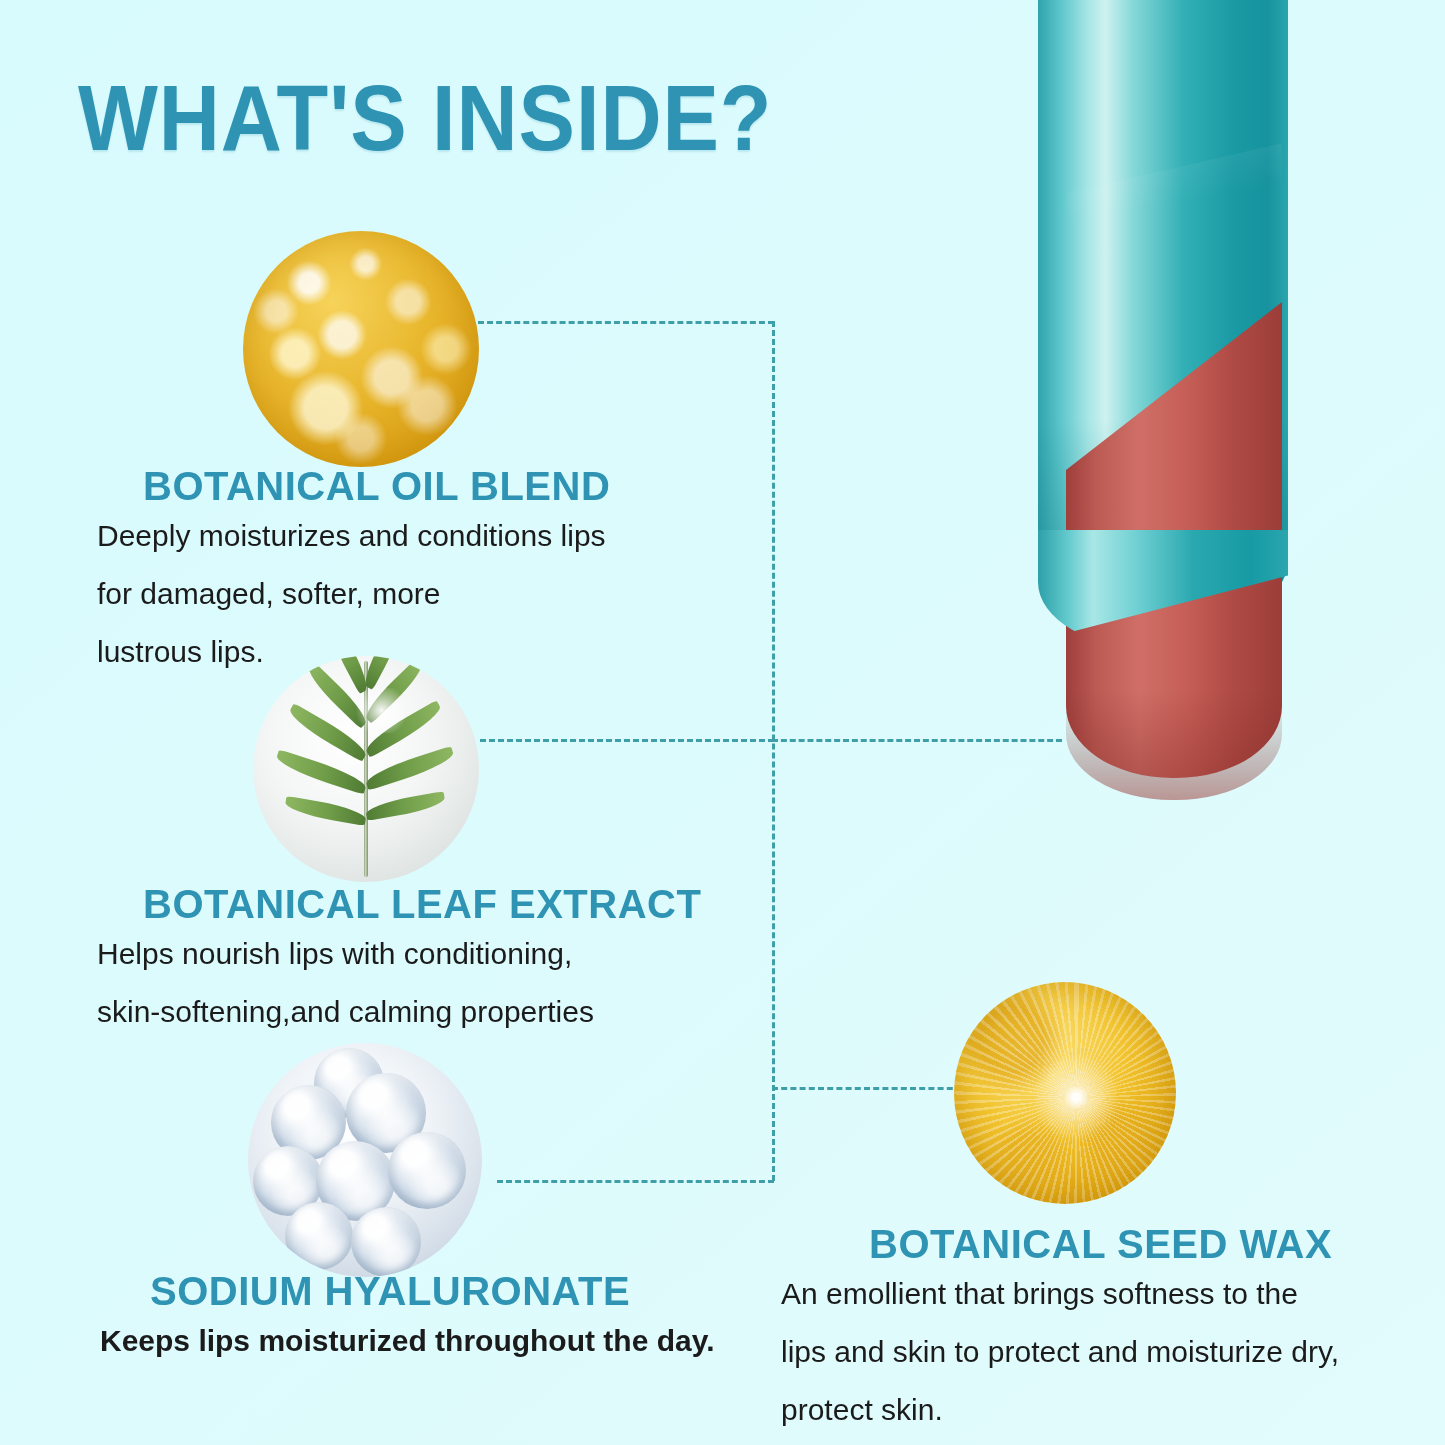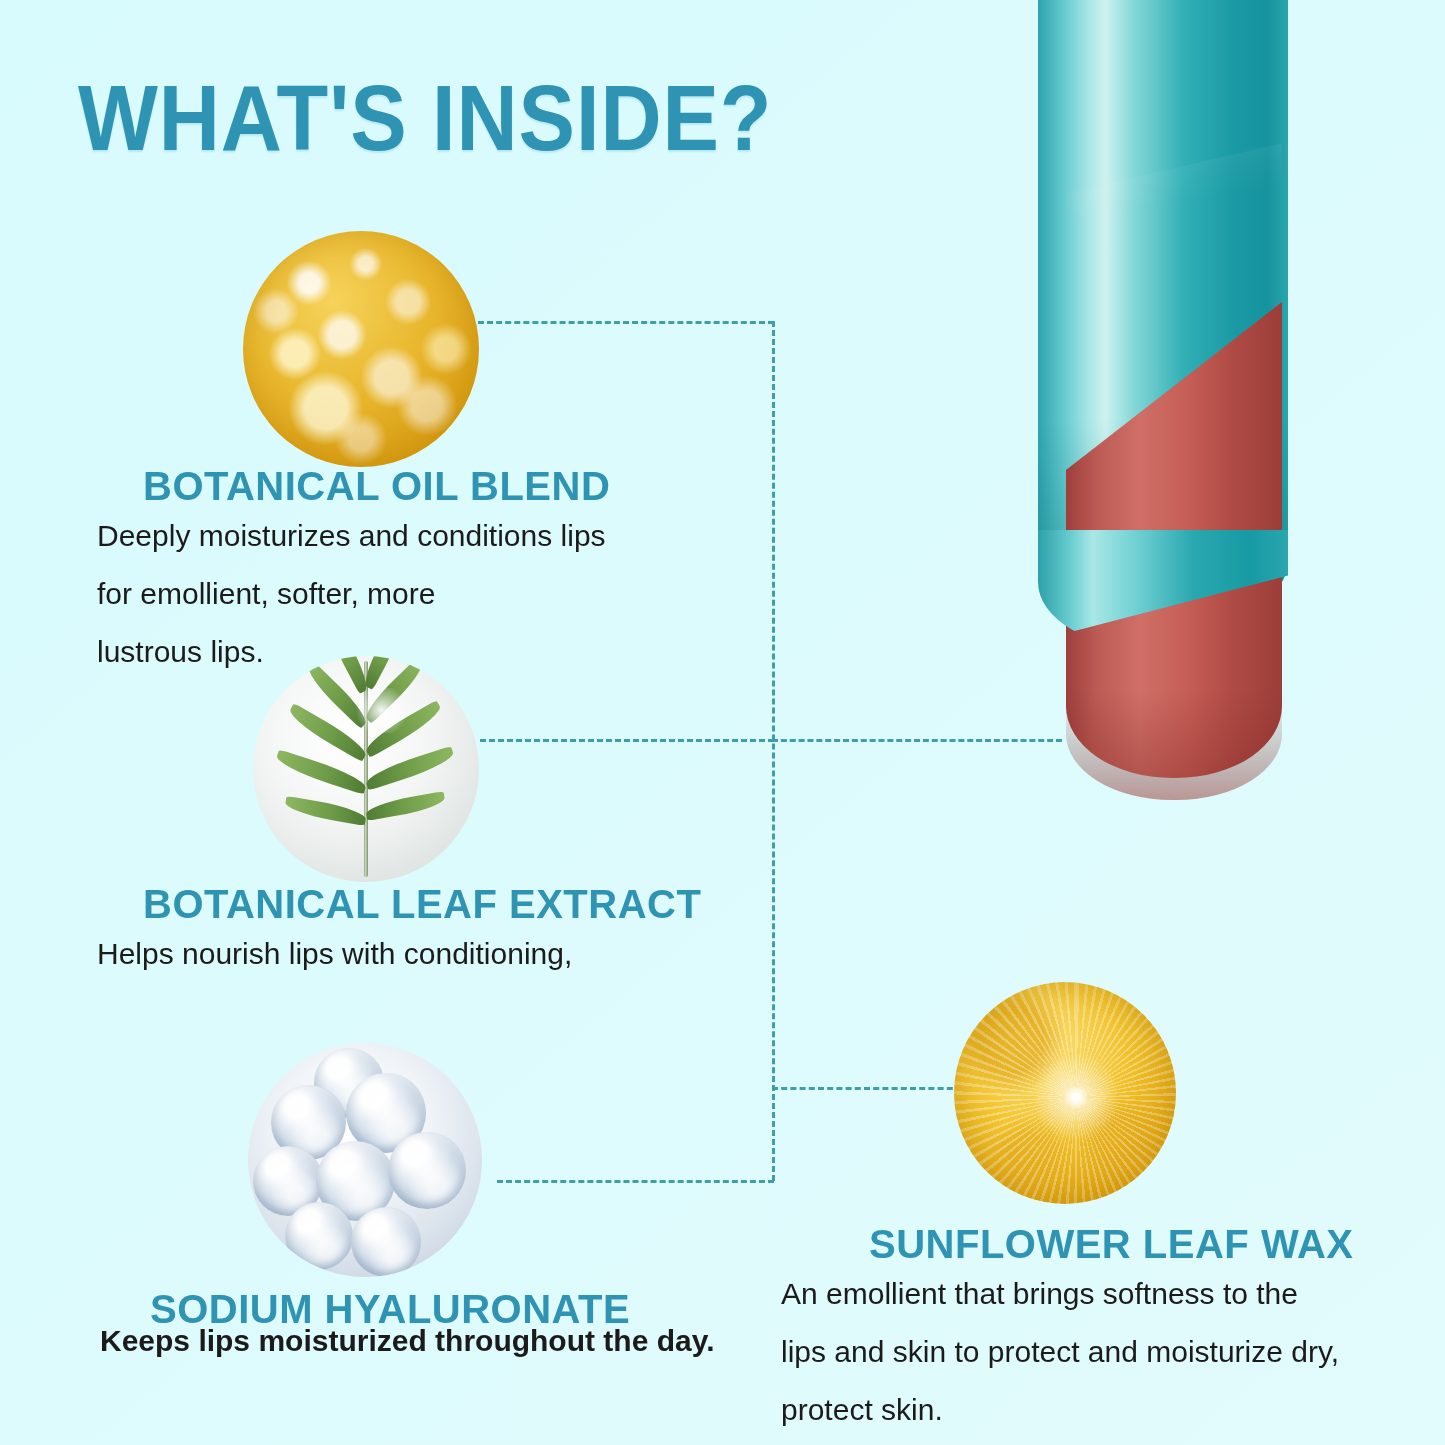--- a/index.html
+++ b/index.html
@@ -250,60 +250,61 @@
   <div class="conn conn-h" style="left:772px; top:739px; width:290px;"></div>
 
   <div class="conn conn-h" style="left:772px; top:1087px; width:190px;"></div>
 
   <div class="conn conn-h" style="left:497px; top:1180px; width:277px;"></div>
 
   <div class="circle oil-blend-img" style="left:243px; top:231px; width:236px; height:236px;"></div>
   <div class="ing-title" style="left:143px; top:464px;">BOTANICAL OIL BLEND</div>
   <div class="ing-body" style="left:97px; top:507px;">
     <span>Deeply moisturizes and conditions lips</span>
-    <span>for emollient, softer, more</span>
+    <span>for damaged, softer, more</span>
     <span>lustrous lips.</span>
   </div>
 
   <div class="circle rosemary-img" style="left:253px; top:656px; width:226px; height:226px;">
     <div class="stem"></div>
     <div class="leaf" style="top:10%;  width:66px; height:15px; transform:rotate(-62deg);"></div>
     <div class="leaf" style="top:12%;  width:70px; height:15px; transform:rotate(-118deg) scaleY(-1);"></div>
     <div class="leaf" style="top:24%;  width:78px; height:16px; transform:rotate(-44deg);"></div>
     <div class="leaf" style="top:26%;  width:80px; height:16px; transform:rotate(-136deg) scaleY(-1);"></div>
     <div class="leaf" style="top:38%;  width:86px; height:17px; transform:rotate(-30deg);"></div>
     <div class="leaf" style="top:40%;  width:88px; height:17px; transform:rotate(-150deg) scaleY(-1);"></div>
     <div class="leaf" style="top:52%;  width:92px; height:17px; transform:rotate(-18deg);"></div>
     <div class="leaf" style="top:54%;  width:94px; height:17px; transform:rotate(-162deg) scaleY(-1);"></div>
     <div class="leaf" style="top:66%;  width:80px; height:16px; transform:rotate(-10deg);"></div>
     <div class="leaf" style="top:68%;  width:82px; height:16px; transform:rotate(-170deg) scaleY(-1);"></div>
     <div class="glow"></div>
   </div>
   <div class="ing-title" style="left:143px; top:882px;">BOTANICAL LEAF EXTRACT</div>
   <div class="ing-body" style="left:97px; top:925px;">
     <span>Helps nourish lips with conditioning,</span>
+    <span>skin-softening,and calming properties</span>
   </div>
 
   <div class="circle bubbles-img" style="left:248px; top:1043px; width:234px; height:234px;">
     <div class="bub" style="left:28%; top:2%;  width:30%; height:30%;"></div>
     <div class="bub" style="left:10%; top:18%; width:32%; height:32%;"></div>
     <div class="bub" style="left:42%; top:13%; width:34%; height:34%;"></div>
     <div class="bub" style="left:2%;  top:44%; width:30%; height:30%;"></div>
     <div class="bub" style="left:29%; top:42%; width:34%; height:34%;"></div>
     <div class="bub" style="left:60%; top:38%; width:33%; height:33%;"></div>
     <div class="bub" style="left:16%; top:68%; width:29%; height:29%;"></div>
     <div class="bub" style="left:44%; top:70%; width:30%; height:30%;"></div>
   </div>
-  <div class="ing-title" style="left:150px; top:1269px;margin-top:18px;">SODIUM HYALURONATE</div>
+  <div class="ing-title" style="left:150px; top:1269px;">SODIUM HYALURONATE</div>
   <div class="ing-body" style="left:100px; top:1312px;font-weight:bold;">
     <span>Keeps lips moisturized throughout the day.</span>
   </div>
 
   <div class="circle sunflower-img" style="left:954px; top:982px; width:222px; height:222px;"></div>
-  <div class="ing-title" style="left:869px; top:1222px;">SUNFLOWER LEAF WAX</div>
+  <div class="ing-title" style="left:869px; top:1222px;">BOTANICAL SEED WAX</div>
   <div class="ing-body" style="left:781px; top:1265px;">
     <span>An emollient that brings softness to the</span>
     <span>lips and skin to protect and moisturize dry,</span>
     <span>protect skin.</span>
   </div>
 
   <div id="lipstick">
     <div class="tube"></div>
     <div class="tube-shade"></div>
     <div class="bullet"></div>

